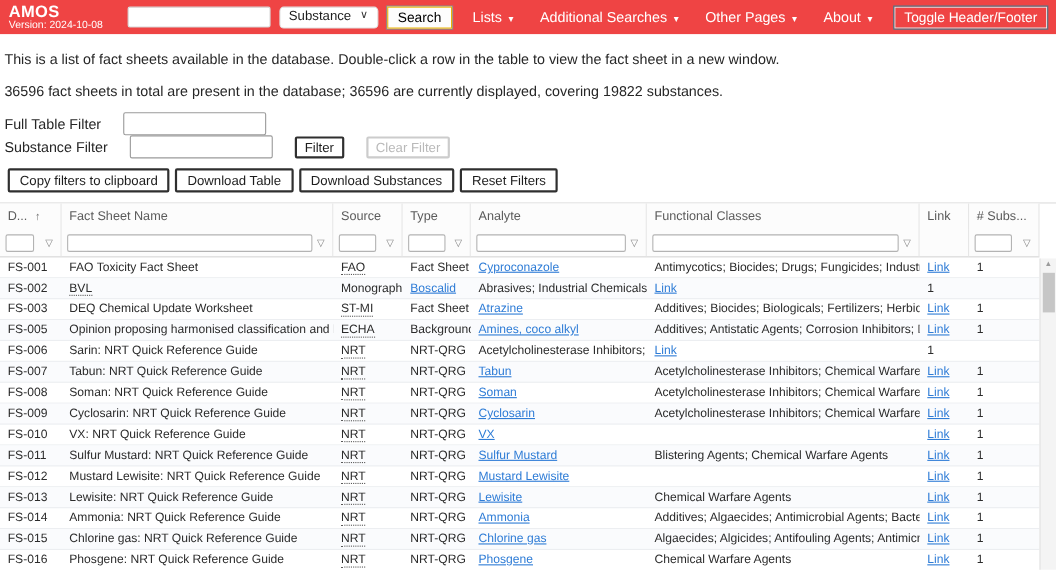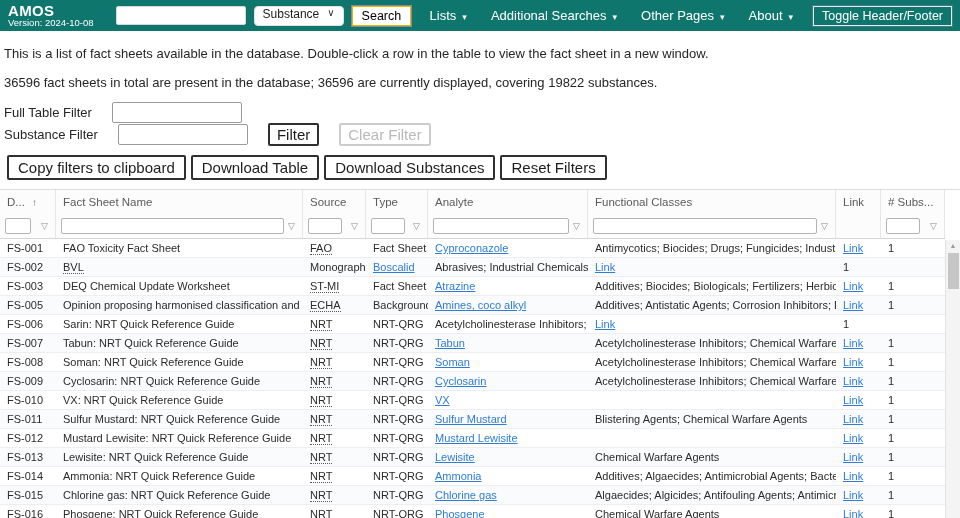--- a/index.html
+++ b/index.html
@@ -3,40 +3,40 @@
 <meta charset="utf-8">
 <style>
   * { box-sizing: border-box; }
   html,body { margin:0; padding:0; }
   body {
     width:960px; height:518px; overflow:hidden;
     font-family:"Liberation Sans", sans-serif;
     background:#ffffff; color:#262626;
   }
   
-  .topbar { display:flex; align-items:center; height:31px; background:#0f766e; padding:0 8px; gap:8px; }
+  .topbar { display:flex; align-items:center; height:31px; background:#ef4444; padding:0 8px; gap:8px; }
   .brand { line-height:1.05; color:#fff; margin-right:14px; cursor:pointer; }
   .brand .name { font-size:15px; font-weight:bold; letter-spacing:.3px; }
   .brand .ver  { font-size:9.5px; }
   .search-input { width:130px; height:19px; border:1px solid #d7d7d7; border-radius:2px; font-size:12px; padding:0 5px; font-family:inherit; }
   .type-select { background:#fff; border:1px solid #e2e2e2; border-radius:4px; height:20px; display:flex; font-size:12px; padding:0 8px; gap:8px; color:#1c1c1c; cursor:pointer; }
   .type-select .chev { font-size:10px; color:#333; }
   .search-btn { height:20px; background:#fdfdfd; border:1px solid #eab308; box-shadow:0 0 0 1px #8b8b8b; font-size:12.5px; padding:0 9px; font-family:inherit; cursor:pointer; }
   .nav { margin-left:auto; display:flex; gap:24px; color:#fff; font-size:13px; align-items:center; }
   .nav-item { display:flex; gap:6px; align-items:center; cursor:pointer; white-space:nowrap; }
   .nav-item .caret { font-size:9px; padding-top:2px; }
   .toggle-btn { background:transparent; color:#fff; border:1px solid #e8e8e8; outline:1px solid #49788a; font-size:12.5px; padding:2px 8px; margin-left:12px; font-family:inherit; cursor:pointer; white-space:nowrap; }
   
   .desc   { font-size:13px; margin:15px 16px 0 4px; }
   .counts { font-size:13px; margin:14px 0 0 4px; }
   
   .filter-line { display:flex; align-items:center; margin:0 0 0 4px; font-size:13px; gap:20px; }
   .filter-line.first { margin-top:12px; }
   .text-input { height:21px; width:130px; border:1px solid #9a9a9a; border-radius:2px; font-size:12px; padding:0 4px; font-family:inherit; }
-  .btn { background:#fff; border:2px solid #2f2f2f; border-radius:2px; font-size:15px; padding:1px 7px; font-family:inherit; cursor:pointer; color:#1d1d1d; }
+  .btn { background:#fff; border:2px solid #2f2f2f; border-radius:2px; font-size:12px; padding:1px 7px; font-family:inherit; cursor:pointer; color:#1d1d1d; }
   .btn.disabled { border-color:#cccccc; color:#b9b9b9; cursor:default; }
   .actions { display:flex; gap:5px; margin:9px 16px 0 7px; }
   .actions .btn { padding:2px 9px; }
   
   .grid { position:relative; margin-top:9px; border-top:1px solid #dcdcdc; --cols:56px 247px 63px 62px 160px 248px 45px 64px; }
   .hdr { display:grid; grid-template-columns:var(--cols); height:24px; background:#fcfcfc; color:#5b5b5b; font-size:11.5px; width:945px; }
   .hdr-cell { display:flex; align-items:center; padding:0 7px; border-right:1px solid #e6e6e6; overflow:hidden; white-space:nowrap; gap:7px; cursor:pointer; }
   .sort { color:#6f6f6f; font-size:10px; }
   .flt { display:grid; grid-template-columns:var(--cols); height:25px; background:#fcfcfc; border-bottom:1px solid #d6d6d6; width:945px; }
   .flt-cell { display:flex; align-items:center; padding:0 5px; border-right:1px solid #e6e6e6; gap:4px; min-width:0; }

